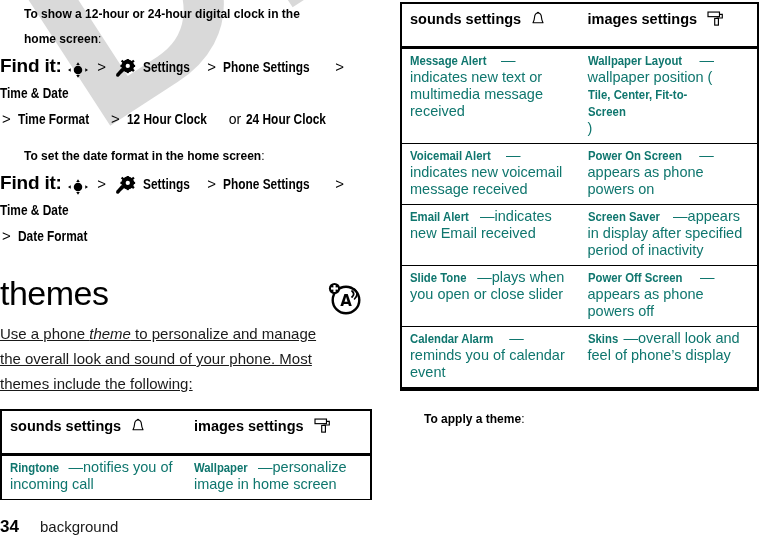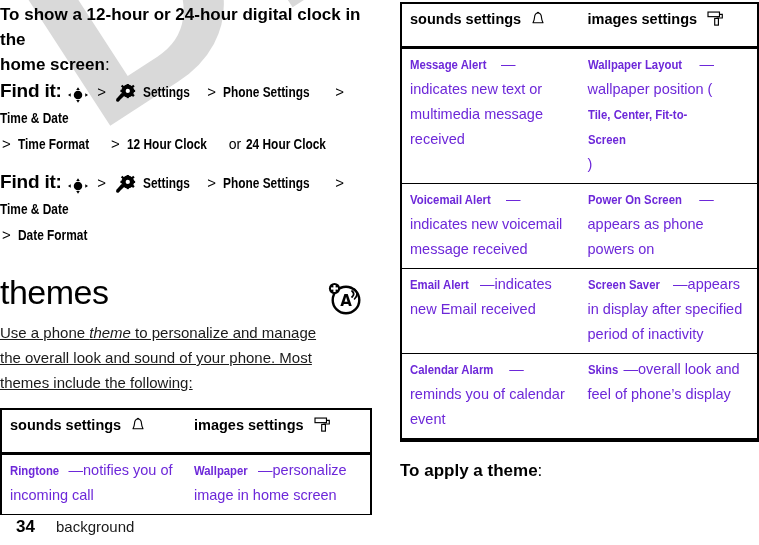--- a/index.html
+++ b/index.html
@@ -44,24 +44,25 @@
   .col{
     position:absolute;
     top:0;
   }
   #col-left{left:0px;width:372px;}
   #col-right{left:400px;width:359px;}
 
   
   .blk{margin:0 0 0 0;}
   .lead{
-    font-size:17px;
+    font-size:12px;
     font-weight:bold;
     line-height:25px;
     color:#000;
+    padding-left:24px;
   }
   .lead .plain{font-weight:normal;}
 
   
   .finditrow{
     font-size:17px;
     line-height:25px;
     margin-top:1px;
     color:#000;
   }
@@ -128,24 +129,24 @@
     font-size:14.5px;
     font-weight:bold;
     padding:6px 8px 18px 8px;
     border-bottom:3px solid #000;
     vertical-align:middle;
     line-height:18px;
   }
   table.settings td{
     vertical-align:top;
     font-size:14.5px;
-    line-height:25px;
+    line-height:17px;
     padding:3px 8px 6px 8px;
     border-bottom:1px solid #000;
-    color:#6d28d9;
+    color:#0f766e;
   }
   table.settings tr.last td{border-bottom:2px solid #000;}
   .tbl-wrap{
     border:2px solid #000;
     border-bottom:none;
     background:#fff;
   }
   .tbl-wrap.closed{border-bottom:2px solid #000;}
   .term{
     font-weight:bold;
@@ -171,21 +172,20 @@
     left:0;
     bottom:8px;
     width:759px;
     z-index:3;
   }
   #footer .pagenum{
     font-size:17px;
     font-weight:bold;
     display:inline-block;
     width:40px;
-    padding-left:16px;
   }
   #footer .chaptag{
     font-size:15px;
     color:#1a1a1a;
   }
 </style>
 </head>
 <body>
 
 <div id="watermark">
@@ -241,20 +241,23 @@
         <span class="gt">&gt;</span>
         <span class="cond">Time Format</span>
         <span class="gt">&gt;</span>
         <span class="cond">12 Hour Clock</span>
         <span class="orword">or</span>
         <span class="cond">24 Hour Clock</span>
       </div>
     </div>
 
     <div class="blk" style="margin-top:12px;">
+      <div class="lead">
+        <span>To set the date format in the home screen</span><span class="plain">:</span>
+      </div>
 
       <div class="finditrow">
         <span class="findit">Find it:</span>
         <span class="icon navkey-icon">
           <svg viewBox="0 0 44 32" width="22" height="16" xmlns="http://www.w3.org/2000/svg">
             <circle cx="22" cy="16" r="8.5" fill="#000"></circle>
             <polygon points="22,0.5 25.6,6 18.4,6" fill="#000"></polygon>
             <polygon points="22,31.5 25.6,26 18.4,26" fill="#000"></polygon>
             <polygon points="2,16 7.5,12.4 7.5,19.6" fill="#000"></polygon>
             <polygon points="42,16 36.5,12.4 36.5,19.6" fill="#000"></polygon>
@@ -384,20 +387,24 @@
             <td><span class="term">Wallpaper Layout</span><span>—wallpaper position (</span><span class="termi">Tile, Center, Fit-to-Screen</span><span>)</span></td>
           </tr>
           <tr>
             <td><span class="term">Voicemail Alert</span><span>—indicates new voicemail message received</span></td>
             <td><span class="term">Power On Screen</span><span>—appears as phone powers on</span></td>
           </tr>
           <tr>
             <td><span class="term">Email Alert</span><span>—indicates new Email received</span></td>
             <td><span class="term">Screen Saver</span><span>—appears in display after specified period of inactivity</span></td>
           </tr>
+          <tr>
+            <td><span class="term">Slide Tone</span><span>—plays when you open or close slider</span></td>
+            <td><span class="term">Power Off Screen</span><span>—appears as phone powers off</span></td>
+          </tr>
           <tr class="last">
             <td><span class="term">Calendar Alarm</span><span>—reminds you of calendar event</span></td>
             <td><span class="term">Skins</span><span>—overall look and feel of phone’s display</span></td>
           </tr>
         </tbody>
       </table>
     </div>
 
     <div class="blk" style="margin-top:16px;">
       <div class="lead">

